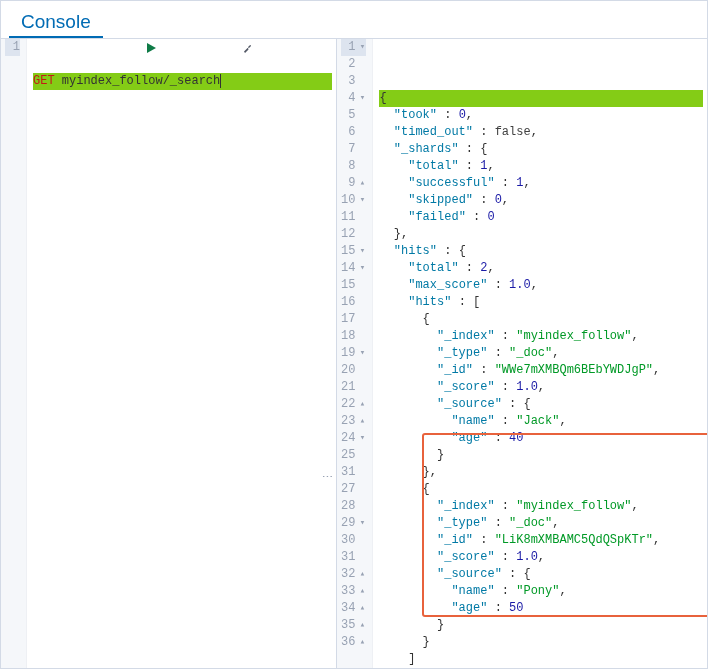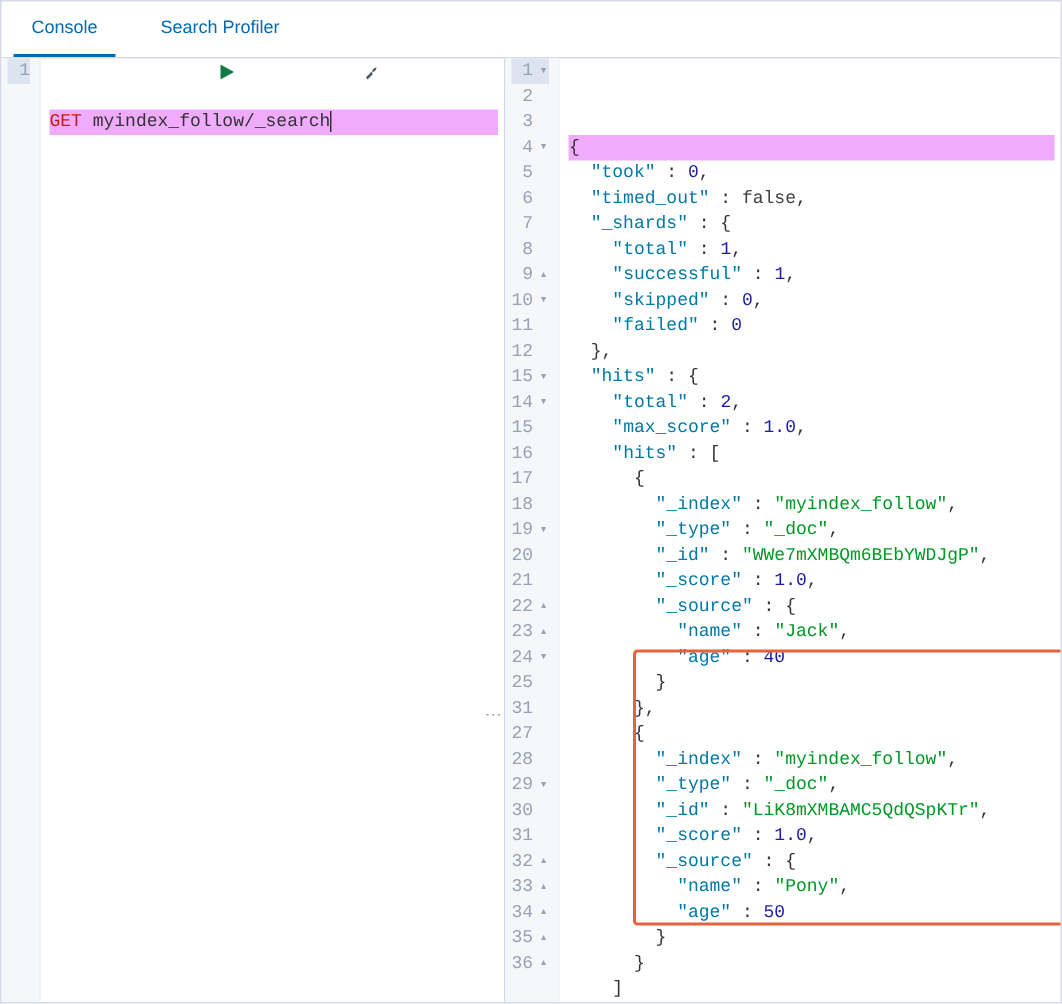--- a/index.html
+++ b/index.html
@@ -15,21 +15,21 @@
   .tabs {
     display: flex;
     border-bottom: 1px solid #d3dae6;
     padding: 0 8px;
     height: 38px;
     align-items: stretch;
   }
   .tab {
     padding: 10px 12px 8px 12px;
     color: #006bb4;
-    font-size: 12px;
+    font-size: 19px;
     cursor: pointer;
     border-bottom: 2px solid transparent;
     margin-right: 18px;
   }
   .tab.active {
     border-bottom: 2px solid #006bb4;
     font-weight: 500;
   }
   .panels {
     display: flex;
@@ -60,21 +60,21 @@
     min-width: 26px;
   }
   .panel-right .gutter { min-width: 36px; }
   .code {
     padding: 0 4px 0 6px;
     white-space: pre;
     flex: 1;
     position: relative;
   }
   .line { height: 17px; }
-  .line.hl { background: #f0abfc; }
+  .line.hl { background: #84cc16; }
   .gut-line { height: 17px; display:flex; align-items:center; justify-content:flex-end; gap:3px;}
   .gut-line.hl { background: #dde4ef; }
   .fold { color:#98a2b3; font-size:9px; width:8px; display:inline-block; text-align:center;}
   .method { color: #c41a16; }
   .prop { color: #0079a5; }
   .str { color: #009926; }
   .num { color: #1a1aa6; }
   .kw { color: #404040; }
   .plain { color: #333; }
   .cursor { border-right: 1px solid #333; }
@@ -104,21 +104,20 @@
     border: 2px solid #e8623c;
     border-radius: 3px;
     pointer-events: none;
   }
 </style>
 </head>
 <body>
 
 <div class="tabs">
   <div class="tab active">Console</div>
-  <div class="tab">Search Profiler</div>
 </div>
 
 <div class="panels">
 
   <div class="panel panel-left">
     <div class="gutter">
       <div class="gut-line hl">1</div>
     </div>
     <div class="code">
       <div class="line hl"><span class="method">GET</span><span class="plain"> </span><span class="plain cursor">myindex_follow/_search</span>

